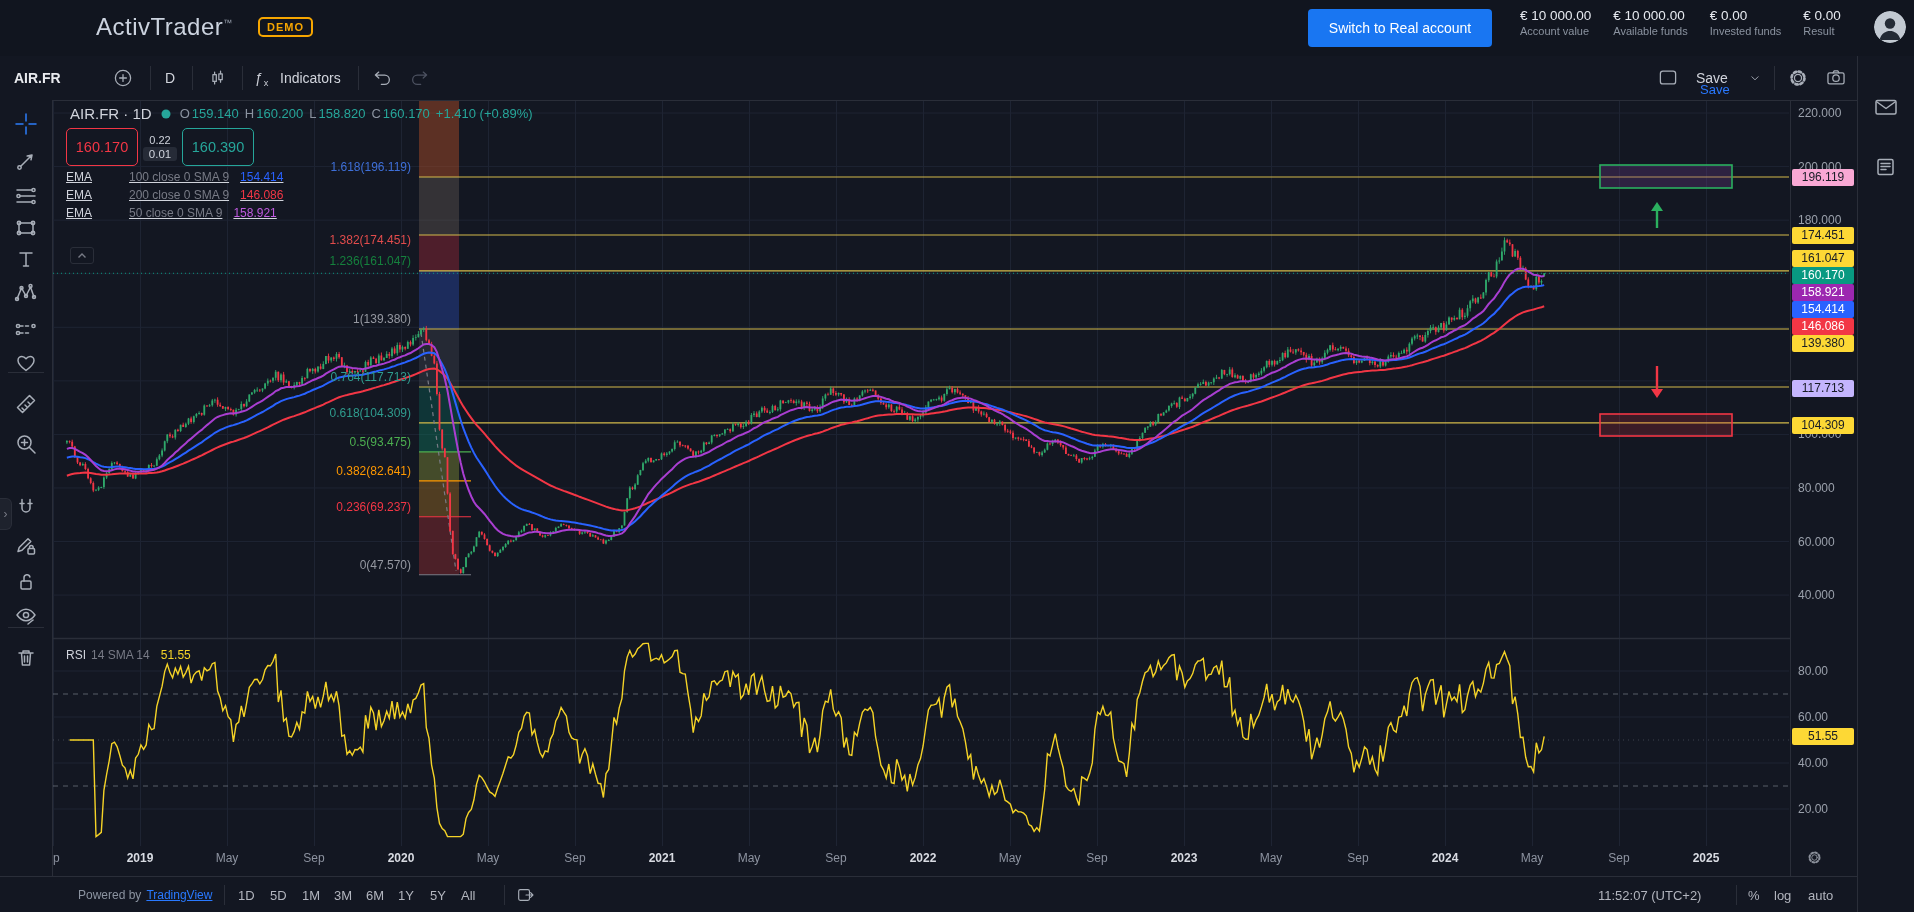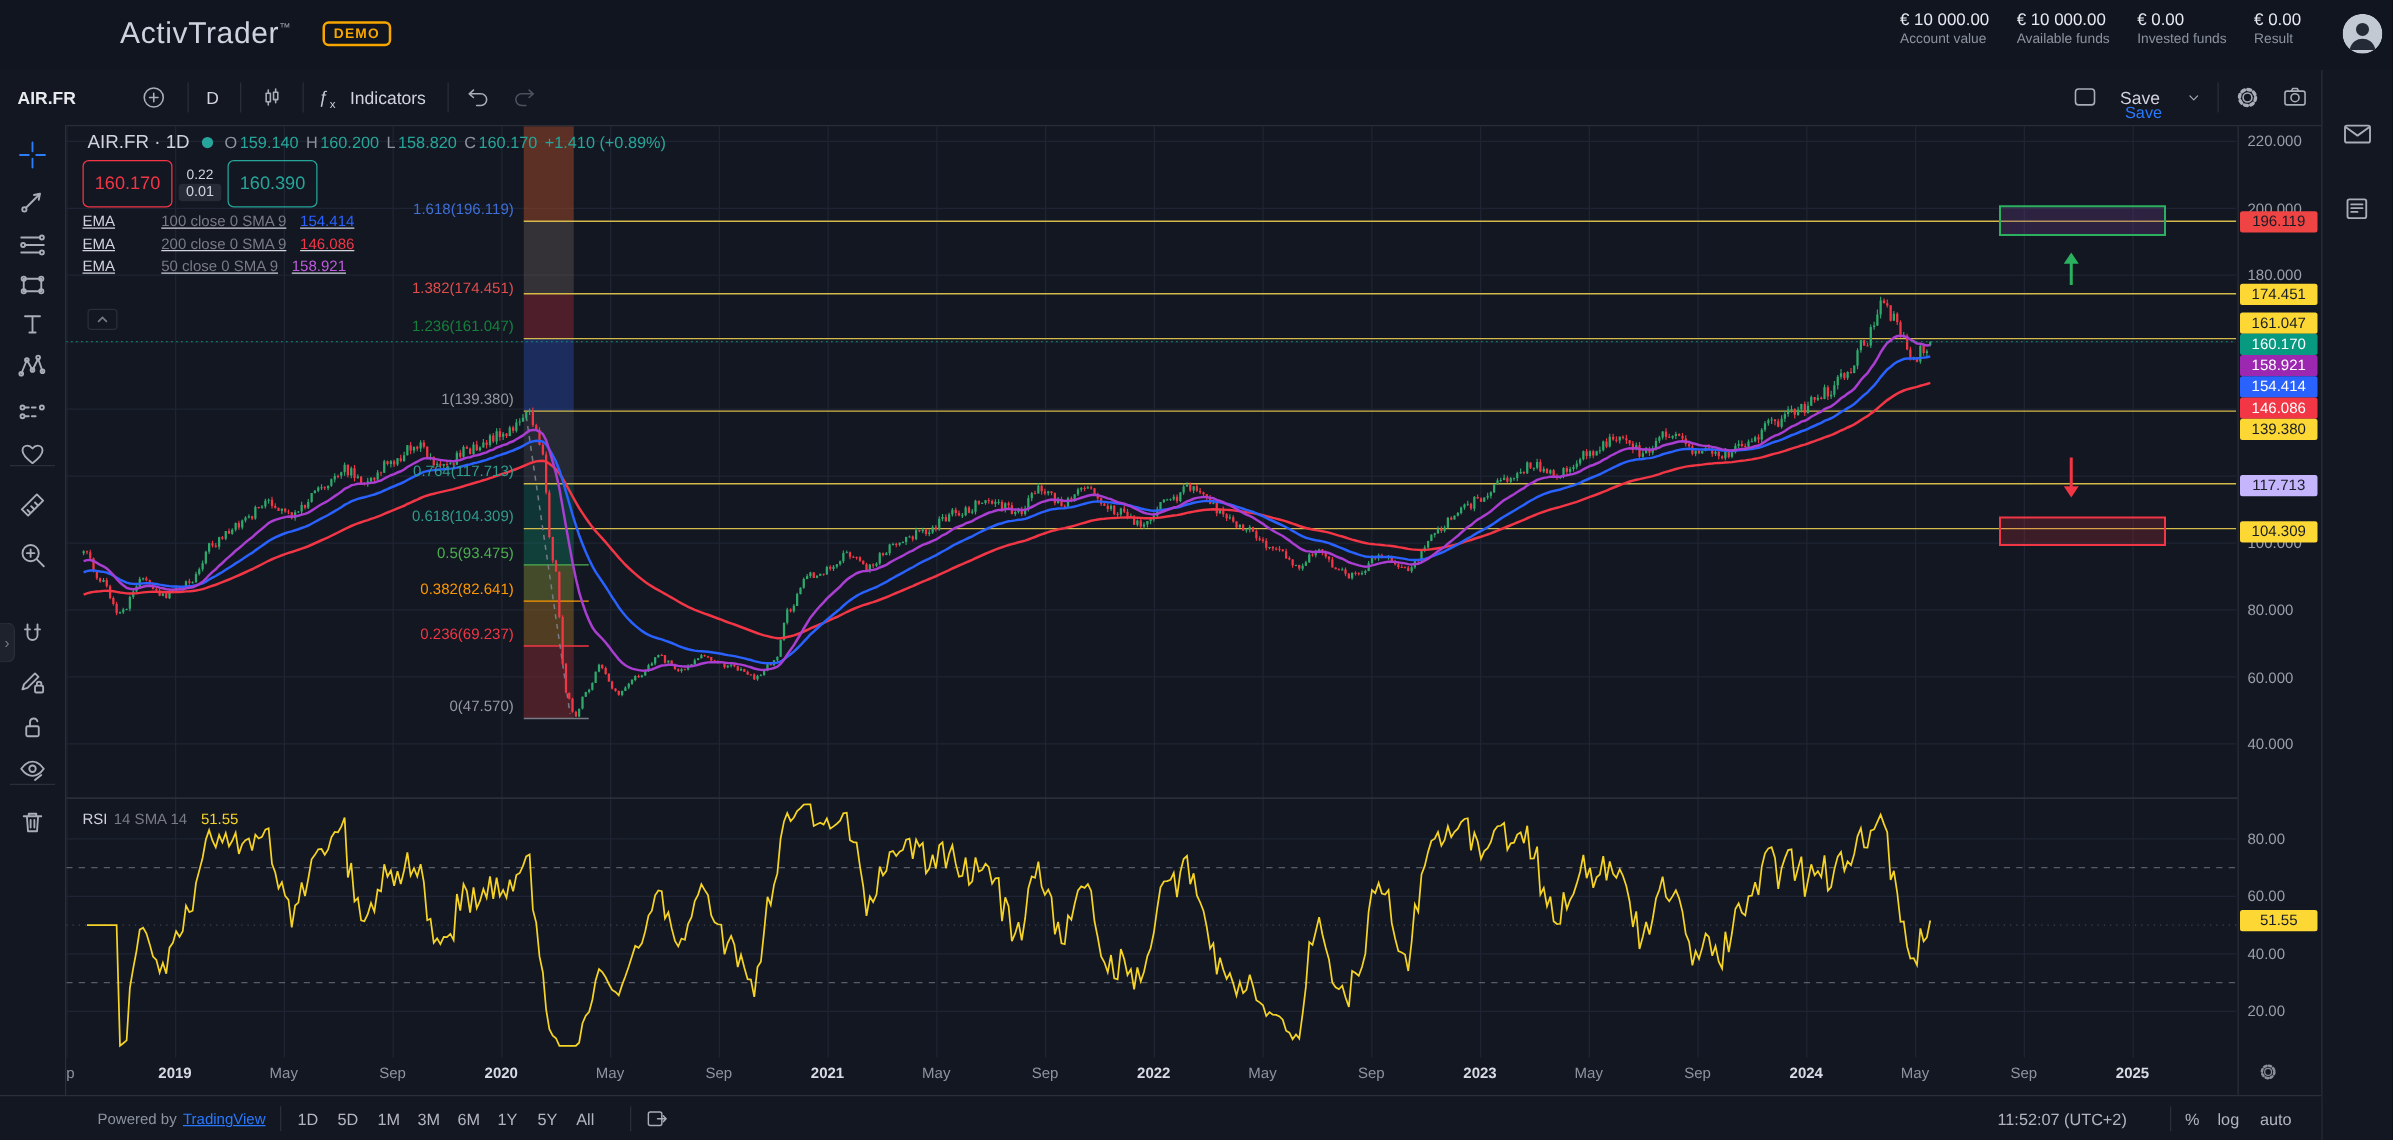--- a/index.html
+++ b/index.html
@@ -171,20 +171,21 @@
       <g clip-path="url(#clip-rsi)">
         <path d="M69.6 740.0L72.2 740.0L74.8 740.0L77.5 740.0L80.1 740.0L82.8 740.0L85.4 740.0L88.1 740.0L90.7 740.0L93.3 740.0L96.0 836.6L98.6 834.6L101.3 832.3L103.9 790.3L106.6 774.5L109.2 760.8L111.8 743.7L114.5 742.2L117.1 746.6L119.8 755.5L122.4 765.2L125.1 768.0L127.7 778.1L130.3 770.2L133.0 778.9L135.6 758.1L138.3 754.3L140.9 745.0L143.6 749.4L146.2 744.9L148.8 724.5L151.5 729.7L154.1 728.6L156.8 706.3L159.4 696.5L162.1 686.2L164.7 671.6L167.3 664.1L170.0 672.6L172.6 677.9L175.3 668.0L177.9 674.0L180.6 666.5L183.2 677.1L185.8 672.6L188.5 666.2L191.1 683.1L193.8 675.1L196.4 672.1L199.1 670.8L201.7 680.5L204.3 667.7L207.0 670.8L209.6 669.5L212.3 663.7L214.9 662.6L217.6 691.1L220.2 698.0L222.8 710.8L225.5 705.7L228.1 716.7L230.8 719.9L233.4 741.9L236.1 724.4L238.7 722.1L241.3 705.9L244.0 716.8L246.6 703.2L249.3 687.4L251.9 683.9L254.6 679.5L257.2 679.2L259.8 683.8L262.5 679.5L265.1 669.9L267.8 665.6L270.4 665.8L273.0 661.3L275.7 654.0L278.3 702.0L281.0 690.4L283.6 721.2L286.3 718.3L288.9 736.3L291.5 737.0L294.2 731.4L296.8 722.4L299.5 729.3L302.1 711.7L304.8 713.1L307.4 691.4L310.0 701.3L312.7 696.4L315.3 708.6L318.0 696.9L320.6 707.3L323.3 696.2L325.9 681.9L328.5 700.4L331.2 694.6L333.8 701.2L336.5 691.3L339.1 705.9L341.8 736.2L344.4 735.0L347.0 754.2L349.7 750.7L352.3 755.3L355.0 749.5L357.6 749.7L360.3 747.1L362.9 752.1L365.5 715.2L368.2 728.5L370.8 707.2L373.5 712.9L376.1 730.1L378.8 709.9L381.4 726.6L384.0 720.7L386.7 711.2L389.3 718.3L392.0 701.2L394.6 719.1L397.3 702.2L399.9 717.1L402.5 712.0L405.2 718.2L407.8 703.8L410.5 713.1L413.1 700.0L415.8 698.4L418.4 692.7L421.0 685.1L423.7 683.6L426.3 727.7L429.0 738.3L431.6 765.1L434.3 778.0L436.9 807.6L439.5 823.4L442.2 828.5L444.8 830.6L447.5 836.6L450.1 836.6L452.8 836.6L455.4 836.6L458.0 836.6L460.7 836.6L463.3 834.2L466.0 818.6L468.6 812.5L471.3 809.4L473.9 799.8L476.5 784.3L479.2 775.3L481.8 777.6L484.5 781.8L487.1 787.2L489.7 791.9L492.4 793.6L495.0 796.3L497.7 787.9L500.3 781.0L503.0 773.2L505.6 765.0L508.2 756.7L510.9 758.2L513.5 754.7L516.2 745.0L518.8 732.4L521.5 728.5L524.1 716.3L526.7 712.4L529.4 713.0L532.0 734.7L534.7 729.8L537.3 742.5L540.0 752.8L542.6 757.1L545.2 750.8L547.9 751.8L550.5 739.1L553.2 733.7L555.8 720.9L558.5 715.7L561.1 707.4L563.7 711.9L566.4 716.1L569.0 732.3L571.7 737.9L574.3 739.4L577.0 739.8L579.6 763.5L582.2 754.2L584.9 748.7L587.5 755.7L590.2 773.6L592.8 763.8L595.5 774.2L598.1 783.3L600.7 783.7L603.4 797.5L606.0 773.6L608.7 769.4L611.3 744.9L614.0 717.4L616.6 723.9L619.2 707.9L621.9 698.7L624.5 670.8L627.2 657.1L629.8 650.5L632.5 656.9L635.1 654.0L637.7 648.8L640.4 646.5L643.0 643.7L645.7 643.4L648.3 643.4L651.0 660.8L653.6 659.4L656.2 658.2L658.9 659.7L661.5 654.7L664.2 662.9L666.8 661.1L669.5 659.0L672.1 656.5L674.7 650.7L677.4 650.2L680.0 672.2L682.7 673.7L685.3 674.1L688.0 693.3L690.6 709.0L693.2 732.7L695.9 717.2L698.5 721.6L701.2 715.7L703.8 693.3L706.4 700.3L709.1 696.7L711.7 681.8L714.4 680.9L717.0 684.8L719.7 681.4L722.3 680.0L724.9 671.7L727.6 670.9L730.2 687.0L732.9 671.6L735.5 677.1L738.2 674.3L740.8 698.6L743.4 694.9L746.1 683.7L748.7 694.9L751.4 676.2L754.0 673.8L756.7 694.6L759.3 683.1L761.9 676.2L764.6 691.1L767.2 701.3L769.9 700.6L772.5 686.0L775.2 707.9L777.8 705.1L780.4 685.9L783.1 697.2L785.7 695.9L788.4 691.0L791.0 693.8L793.7 707.0L796.3 702.7L798.9 702.4L801.6 736.9L804.2 717.9L806.9 725.2L809.5 752.9L812.2 746.5L814.8 737.7L817.4 752.2L820.1 734.8L822.7 710.6L825.4 701.2L828.0 702.3L830.7 689.3L833.3 709.2L835.9 715.9L838.6 711.7L841.2 717.6L843.9 747.5L846.5 737.5L849.2 754.7L851.8 755.4L854.4 732.3L857.1 735.8L859.7 723.2L862.4 712.3L865.0 709.1L867.7 710.3L870.3 707.3L872.9 712.8L875.6 737.0L878.2 749.9L880.9 765.2L883.5 769.8L886.2 777.9L888.8 764.0L891.4 782.7L894.1 783.5L896.7 759.3L899.4 767.4L902.0 780.0L904.7 775.4L907.3 791.4L909.9 774.0L912.6 785.1L915.2 777.4L917.9 764.9L920.5 758.6L923.1 746.0L925.8 726.5L928.4 709.9L931.1 705.2L933.7 704.9L936.4 703.9L939.0 698.3L941.6 717.7L944.3 697.5L946.9 687.2L949.6 684.7L952.2 707.3L954.9 698.7L957.5 716.3L960.1 721.8L962.8 728.7L965.4 741.6L968.1 758.9L970.7 754.7L973.4 779.5L976.0 766.1L978.6 775.6L981.3 783.1L983.9 778.6L986.6 786.9L989.2 796.4L991.9 785.5L994.5 794.5L997.1 791.8L999.8 779.8L1002.4 788.8L1005.1 800.2L1007.7 801.9L1010.4 804.2L1013.0 812.8L1015.6 809.8L1018.3 811.7L1020.9 811.9L1023.6 813.2L1026.2 815.8L1028.9 824.6L1031.5 826.1L1034.1 831.4L1036.8 827.6L1039.4 830.9L1042.1 810.9L1044.7 789.5L1047.4 753.6L1050.0 755.9L1052.6 745.2L1055.3 733.7L1057.9 747.4L1060.6 758.4L1063.2 767.7L1065.9 786.2L1068.5 789.8L1071.1 791.4L1073.8 788.6L1076.4 797.8L1079.1 805.5L1081.7 776.8L1084.4 778.4L1087.0 780.6L1089.6 773.6L1092.3 762.9L1094.9 729.4L1097.6 712.1L1100.2 714.5L1102.9 706.3L1105.5 714.9L1108.1 715.6L1110.8 712.1L1113.4 738.3L1116.1 750.8L1118.7 760.9L1121.4 762.0L1124.0 763.6L1126.6 776.8L1129.3 753.6L1131.9 723.5L1134.6 729.4L1137.2 699.5L1139.8 692.7L1142.5 681.3L1145.1 672.7L1147.8 671.0L1150.4 665.6L1153.1 676.5L1155.7 671.9L1158.3 661.1L1161.0 669.7L1163.6 665.5L1166.3 662.9L1168.9 657.7L1171.6 655.2L1174.2 654.6L1176.8 680.3L1179.5 666.1L1182.1 673.0L1184.8 687.2L1187.4 680.9L1190.1 678.5L1192.7 673.6L1195.3 664.6L1198.0 661.0L1200.6 660.6L1203.3 658.4L1205.9 679.8L1208.6 674.7L1211.2 674.1L1213.8 667.7L1216.5 665.9L1219.1 674.5L1221.8 660.6L1224.4 686.8L1227.1 686.7L1229.7 677.3L1232.3 715.6L1235.0 710.3L1237.6 725.0L1240.3 717.2L1242.9 737.0L1245.6 739.2L1248.2 739.0L1250.8 713.8L1253.5 727.1L1256.1 719.8L1258.8 715.1L1261.4 706.9L1264.1 697.4L1266.7 683.9L1269.3 702.5L1272.0 694.2L1274.6 710.2L1277.3 701.8L1279.9 699.6L1282.6 684.9L1285.2 704.3L1287.8 689.1L1290.5 699.1L1293.1 702.2L1295.8 695.3L1298.4 700.8L1301.1 709.0L1303.7 721.2L1306.3 741.6L1309.0 729.1L1311.6 759.2L1314.3 749.2L1316.9 737.6L1319.6 747.6L1322.2 734.8L1324.8 718.8L1327.5 711.8L1330.1 701.3L1332.8 717.6L1335.4 721.0L1338.1 716.9L1340.7 712.2L1343.3 718.7L1346.0 729.5L1348.6 747.1L1351.3 753.5L1353.9 772.3L1356.5 760.9L1359.2 767.1L1361.8 758.1L1364.5 746.9L1367.1 749.6L1369.8 764.6L1372.4 756.9L1375.0 769.3L1377.7 774.8L1380.3 745.4L1383.0 761.7L1385.6 746.2L1388.3 727.2L1390.9 722.6L1393.5 730.1L1396.2 732.3L1398.8 717.0L1401.5 716.5L1404.1 705.7L1406.8 716.0L1409.4 693.3L1412.0 682.7L1414.7 678.7L1417.3 677.7L1420.0 686.3L1422.6 711.1L1425.3 694.3L1427.9 686.5L1430.5 680.1L1433.2 679.5L1435.8 704.6L1438.5 694.4L1441.1 685.3L1443.8 717.4L1446.4 704.2L1449.0 691.5L1451.7 700.2L1454.3 696.9L1457.0 701.7L1459.6 684.3L1462.3 712.5L1464.9 709.6L1467.5 695.5L1470.2 685.3L1472.8 681.6L1475.5 696.7L1478.1 689.1L1480.8 692.1L1483.4 683.1L1486.0 669.1L1488.7 662.6L1491.3 677.9L1494.0 678.1L1496.6 664.5L1499.3 663.5L1501.9 657.5L1504.5 651.7L1507.2 659.3L1509.8 665.7L1512.5 703.9L1515.1 696.7L1517.8 714.2L1520.4 737.5L1523.0 737.2L1525.7 757.3L1528.3 766.8L1531.0 766.5L1533.6 772.0L1536.3 742.7L1538.9 753.0L1541.5 749.8L1544.2 736.4" stroke="#f5d327" stroke-width="1.4" fill="none"></path>
       </g>
     </svg>
 
   <div id="price-axis"></div>
 
   <div id="header">
     <div id="logo"><span>ActivTrader</span><sup>™</sup></div>
     <div id="demo-badge">DEMO</div>
+    <button id="switch-btn">Switch to Real account</button>
     <div id="header-stats">
         <div class="stat">
           <div class="v">€ 10 000.00</div>
           <div class="l">Account value</div>
         </div>
         <div class="stat">
           <div class="v">€ 10 000.00</div>
           <div class="l">Available funds</div>
         </div>
         <div class="stat">
@@ -488,33 +489,33 @@
     <div class="tick" style="top:159.606682px">200.000</div>
     <div class="tick" style="top:213.166682px">180.000</div>
     <div class="tick" style="top:427.406682px">100.000</div>
     <div class="tick" style="top:480.966682px">80.000</div>
     <div class="tick" style="top:534.5266819999999px">60.000</div>
     <div class="tick" style="top:588.086682px">40.000</div>
     <div class="tick" style="top:664px">80.00</div>
     <div class="tick" style="top:710px">60.00</div>
     <div class="tick" style="top:756px">40.00</div>
     <div class="tick" style="top:802px">20.00</div>
-    <div class="tag" style="top:168.5px;background:#ef4444;color:#181c25">196.119</div>
+    <div class="tag" style="top:168.5px;background:#f9a8d4;color:#181c25">196.119</div>
     <div class="tag" style="top:226.5px;background:#fdd835;color:#181c25">174.451</div>
     <div class="tag" style="top:249.5px;background:#fdd835;color:#181c25">161.047</div>
     <div class="tag" style="top:266.5px;background:#089981;color:#ffffff">160.170</div>
     <div class="tag" style="top:283.5px;background:#9c27b0;color:#ffffff">158.921</div>
     <div class="tag" style="top:300.5px;background:#2962ff;color:#ffffff">154.414</div>
     <div class="tag" style="top:317.5px;background:#f23645;color:#ffffff">146.086</div>
     <div class="tag" style="top:334.5px;background:#fdd835;color:#181c25">139.380</div>
     <div class="tag" style="top:379.5px;background:#c4b5fd;color:#181c25">117.713</div>
     <div class="tag" style="top:416.5px;background:#fdd835;color:#181c25">104.309</div>
     <div class="tag" style="top:727.935px;background:#fdd835;color:#181c25">51.55</div>
     <div class="fib-label" style="left:251px;top:160px;color:#3e6fd8">1.618(196.119)</div>
-    <div class="fib-label" style="left:251px;top:223px;color:#e24c4c">1.382(174.451)</div>
+    <div class="fib-label" style="left:251px;top:233px;color:#e24c4c">1.382(174.451)</div>
     <div class="fib-label" style="left:251px;top:253.922816px;color:#15803d">1.236(161.047)</div>
     <div class="fib-label" style="left:251px;top:311.947042px;color:#9598a1">1(139.380)</div>
     <div class="fib-label" style="left:251px;top:369.971268px;color:#2f9c8e">0.764(117.713)</div>
     <div class="fib-label" style="left:251px;top:405.86717999999996px;color:#2f9c8e">0.618(104.309)</div>
     <div class="fib-label" style="left:251px;top:434.880632px;color:#4caf50">0.5(93.475)</div>
     <div class="fib-label" style="left:251px;top:463.89408399999996px;color:#ff9800">0.382(82.641)</div>
     <div class="fib-label" style="left:251px;top:499.789996px;color:#f23645">0.236(69.237)</div>
     <div class="fib-label" style="left:251px;top:557.814222px;color:#9598a1">0(47.570)</div>
     <div class="time-label" style="left:53px">ep</div>
     <div class="time-label major" style="left:140px">2019</div>

